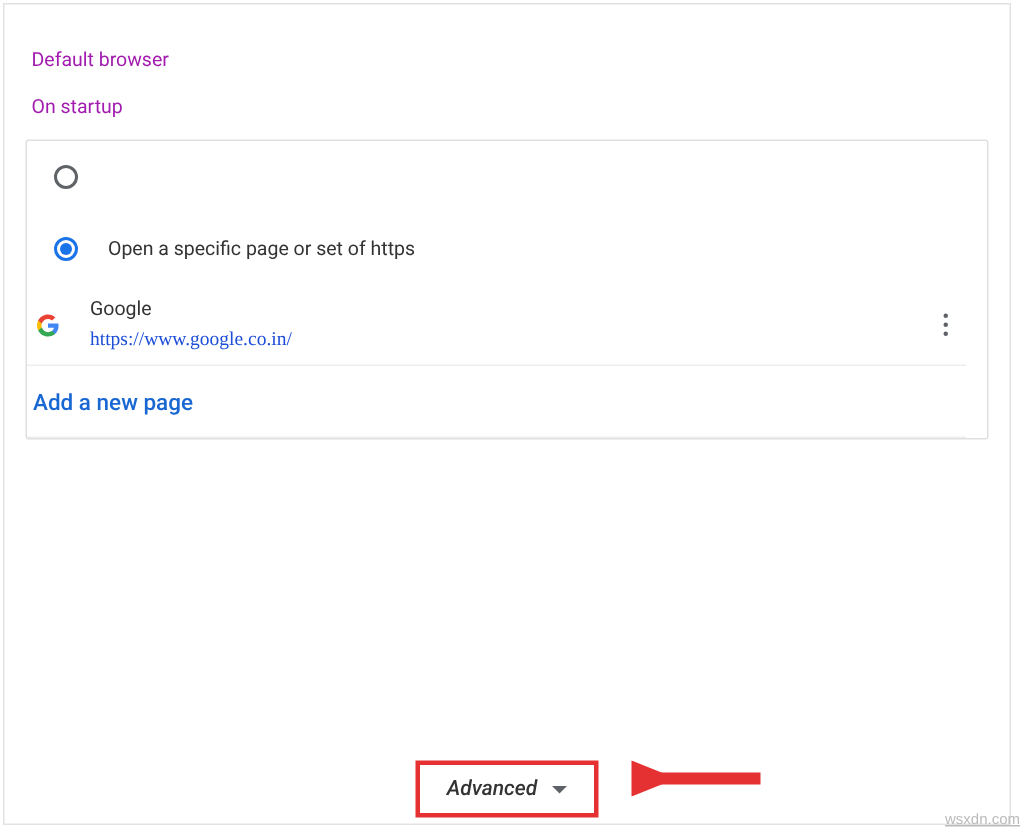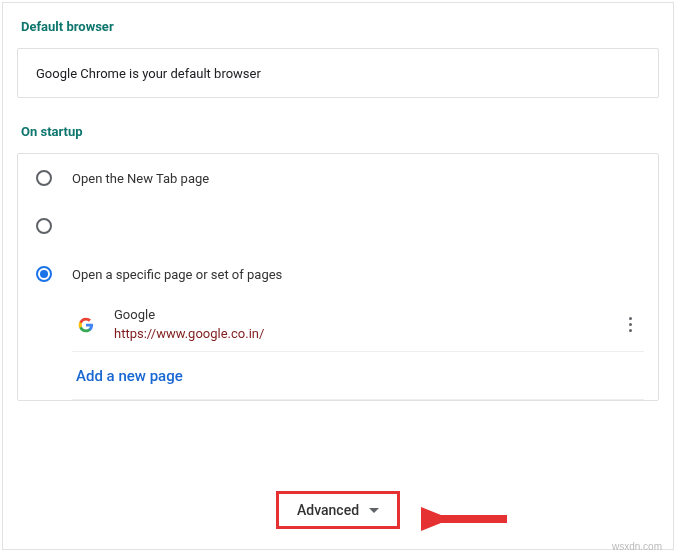--- a/index.html
+++ b/index.html
@@ -19,24 +19,24 @@
     .page-frame {
       border: 1px solid #e2e2e2;
       width: 672px;
       height: 548px;
       margin: 2px;
       padding: 14px 0 0 0;
       background: #fff;
       position: relative;
     }
     .section-heading {
-      color: #0f766e;
-      font-size: 13px;
-      font-weight: 700;
-      margin: 2px 0 14px 18px;
+      color: #a21caf;
+      font-size: 13px;
+      font-weight: 400;
+      margin: 16px 0 14px 18px;
     }
     .card {
       border: 1px solid #e0e0e0;
       border-radius: 2px;
       margin: 0 14px 26px 14px;
       background: #fff;
     }
     .card-row {
       display: flex;
       align-items: center;
@@ -70,21 +70,20 @@
       width: 8px;
       height: 8px;
       background: #1a73e8;
       border-radius: 50%;
     }
     .radio-label {
       color: #333;
       font-size: 13px;
     }
     .sub-section {
-      margin-left: 54px;
       margin-right: 14px;
     }
     .sub-row {
       display: flex;
       align-items: center;
       min-height: 54px;
       border-bottom: 1px solid #eee;
       padding: 8px 4px 8px 4px;
     }
     .sub-row:last-of-type {
@@ -103,23 +102,24 @@
       flex: 1;
       display: flex;
       flex-direction: column;
     }
     .page-title {
       color: #333;
       font-size: 13px;
       line-height: 1.4;
     }
     .page-url {
-      color: #7f1d1d;
+      color: #1d4ed8;
       font-size: 13px;
       line-height: 1.4;
+      font-family: Liberation Serif, serif;
     }
     .kebab {
       width: 20px;
       display: flex;
       flex-direction: column;
       align-items: center;
       gap: 3px;
       padding: 6px;
       cursor: pointer;
     }
@@ -144,21 +144,22 @@
       border-bottom: none;
       padding-bottom: 6px;
     }
     .advanced-section {
       display: flex;
       justify-content: center;
       align-items: center;
       position: absolute;
       left: 0;
       right: 0;
-      bottom: 20px;
+      bottom: 4px;
+      font-style: italic;
     }
     .advanced-button {
       display: inline-flex;
       align-items: center;
       justify-content: center;
       gap: 10px;
       padding: 8px 18px;
       color: #333;
       font-size: 14px;
       cursor: pointer;
@@ -175,59 +176,51 @@
     .arrow-annot {
       position: absolute;
       left: 418px;
       bottom: 18px;
       width: 90px;
       height: 24px;
       pointer-events: none;
     }
     .watermark {
       position: absolute;
-      right: 18px;
+      right: 0;
       bottom: 2px;
       font-size: 10px;
       color: #bbb;
       font-family: Arial, sans-serif;
+      text-decoration: underline;
     }
     .google-g {
       display: block;
     }
   </style>
 </head>
 <body>
 
 <div class="page-frame">
 
   <div class="section-heading">Default browser</div>
-  <div class="card">
-    <div class="card-row">
-      <span>Google Chrome is your default browser</span>
-    </div>
-  </div>
 
   <div class="section-heading">On startup</div>
   <div class="card startup-card">
 
-    <div class="radio-row">
-      <span class="radio-outer"></span>
-      <span class="radio-label">Open the New Tab page</span>
-    </div>
 
     <div class="radio-row">
       <span class="radio-outer"></span>
     </div>
 
     <div class="radio-row">
       <span class="radio-outer selected">
         <span class="radio-inner"></span>
       </span>
-      <span class="radio-label">Open a specific page or set of pages</span>
+      <span class="radio-label">Open a specific page or set of https</span>
     </div>
 
     <div class="sub-section">
       <div class="sub-row">
         <span class="favicon-wrap">
           <svg class="google-g" width="16" height="16" viewBox="0 0 48 48">
             <path fill="#4285F4" d="M45.12 24.5c0-1.56-.14-3.06-.4-4.5H24v8.51h11.84c-.51 2.75-2.06 5.08-4.39 6.64v5.52h7.11c4.16-3.83 6.56-9.47 6.56-16.17z"></path>
             <path fill="#34A853" d="M24 46c5.94 0 10.92-1.97 14.56-5.33l-7.11-5.52c-1.97 1.32-4.49 2.1-7.45 2.1-5.73 0-10.58-3.87-12.31-9.07H4.34v5.7C7.96 41.07 15.4 46 24 46z"></path>
             <path fill="#FBBC05" d="M11.69 28.18C11.25 26.86 11 25.45 11 24s.25-2.86.69-4.18v-5.7H4.34C2.85 17.09 2 20.45 2 24c0 3.55.85 6.91 2.34 9.88l7.35-5.7z"></path>
             <path fill="#EA4335" d="M24 10.75c3.23 0 6.13 1.11 8.41 3.29l6.31-6.31C34.91 4.18 29.93 2 24 2 15.4 2 7.96 6.93 4.34 14.12l7.35 5.7c1.73-5.2 6.58-9.07 12.31-9.07z"></path>

